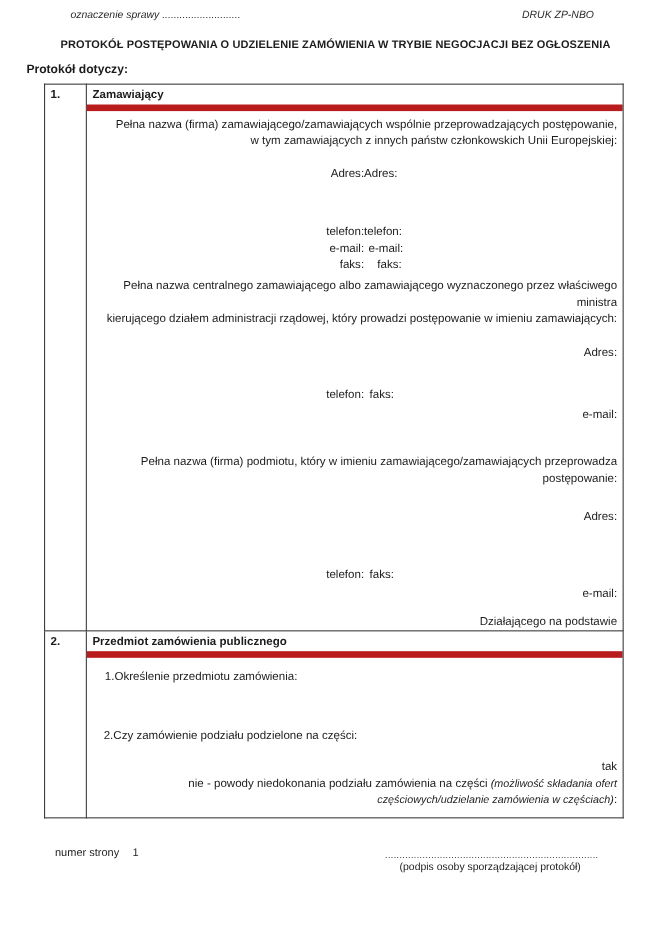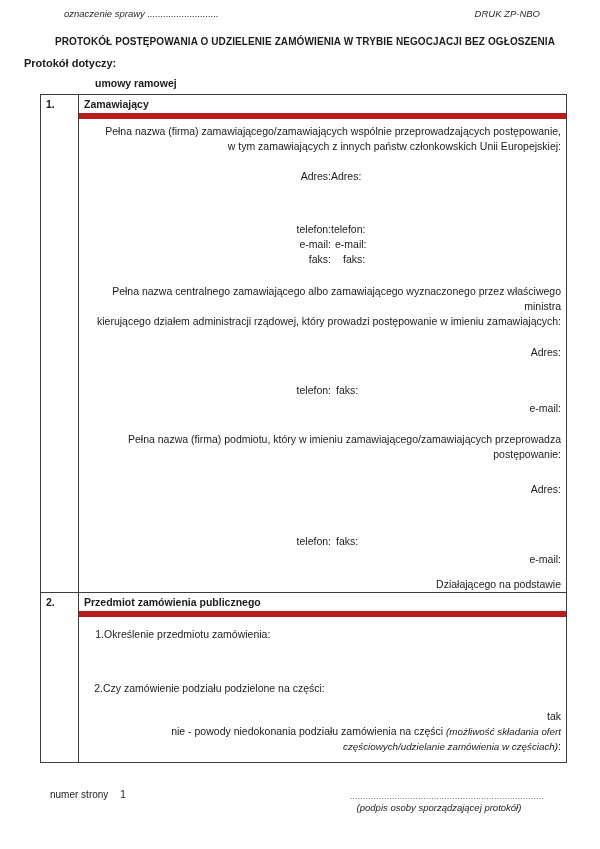--- a/index.html
+++ b/index.html
@@ -58,36 +58,35 @@
   .nie-wrap{ margin-left:2px; text-indent:12px; }
   .note{ font-style:italic; font-size:9.8px; }
   .footer-row{ margin:26px 0 0 50px; font-size:10px; }
   .footer-row .pgnum{ margin-left:12px; }
   .signature{
     width:178px;
     margin:-8px 72px 0 auto;
     text-align:center;
   }
   .sig-dots{ font-size:8px; letter-spacing:0.4px; line-height:10px; white-space:nowrap; color:#2a2a2a; }
-  .sig-caption{ font-size:9.5px; font-style:italic; line-height:12px; color:#222; }
+  .sig-caption{ font-size:9.5px; line-height:12px; color:#222;text-align:right; }
   .row1-cell{ height:473px; }
   .row2-cell{ height:170px; }
 </style>
 </head>
 <body>
 
 <div class="top-row">
   <span>oznaczenie sprawy ...........................</span>
   <span>DRUK ZP-NBO</span>
 </div>
 
 <div class="doc-title">PROTOKÓŁ POSTĘPOWANIA O UDZIELENIE ZAMÓWIENIA W TRYBIE NEGOCJACJI BEZ OGŁOSZENIA</div>
 <div class="doc-subtitle">Protokół dotyczy:</div>
 <div class="options">
-  <div>umowy ramowej</div>
 </div>
 
 <table class="form-table">
   <tbody>
       <tr>
     <td class="num-cell row1-cell">
       <div class="num-inner">1.</div>
     </td>
     <td class="row1-cell">
       <div class="cell-header">Zamawiający</div>
@@ -107,32 +106,32 @@
         </div>
         <div class="dual-row">
           <span class="c1"><span class="ind4">e-mail:</span></span>
           <span class="ind4">e-mail:</span>
         </div>
         <div class="dual-row">
           <span class="c1"><span class="ind12">faks:</span></span>
           <span class="ind12">faks:</span>
         </div>
 
-        <div class="para" style="margin-top:17px;">Pełna nazwa centralnego zamawiającego albo zamawiającego wyznaczonego przez właściwego ministra
+        <div class="para" style="margin-top:4px;">Pełna nazwa centralnego zamawiającego albo zamawiającego wyznaczonego przez właściwego ministra
 kierującego działem administracji rządowej, który prowadzi postępowanie w imieniu zamawiających:</div>
 
         <div style="margin-top:16px;">Adres:</div>
 
         <div class="dual-row" style="margin-top:23px;">
           <span class="c1">telefon:</span>
           <span class="fax-col">faks:</span>
         </div>
         <div style="margin-top:3px;">e-mail:</div>
 
-        <div class="para" style="margin-top:16px;">Pełna nazwa (firma) podmiotu, który w imieniu zamawiającego/zamawiających przeprowadza
+        <div class="para" style="margin-top:28px;">Pełna nazwa (firma) podmiotu, który w imieniu zamawiającego/zamawiających przeprowadza
 postępowanie:</div>
 
         <div style="margin-top:20px;">Adres:</div>
 
         <div class="dual-row" style="margin-top:37px;">
           <span class="c1">telefon:</span>
           <span class="fax-col">faks:</span>
         </div>
         <div style="margin-top:3px;">e-mail:</div>
 

